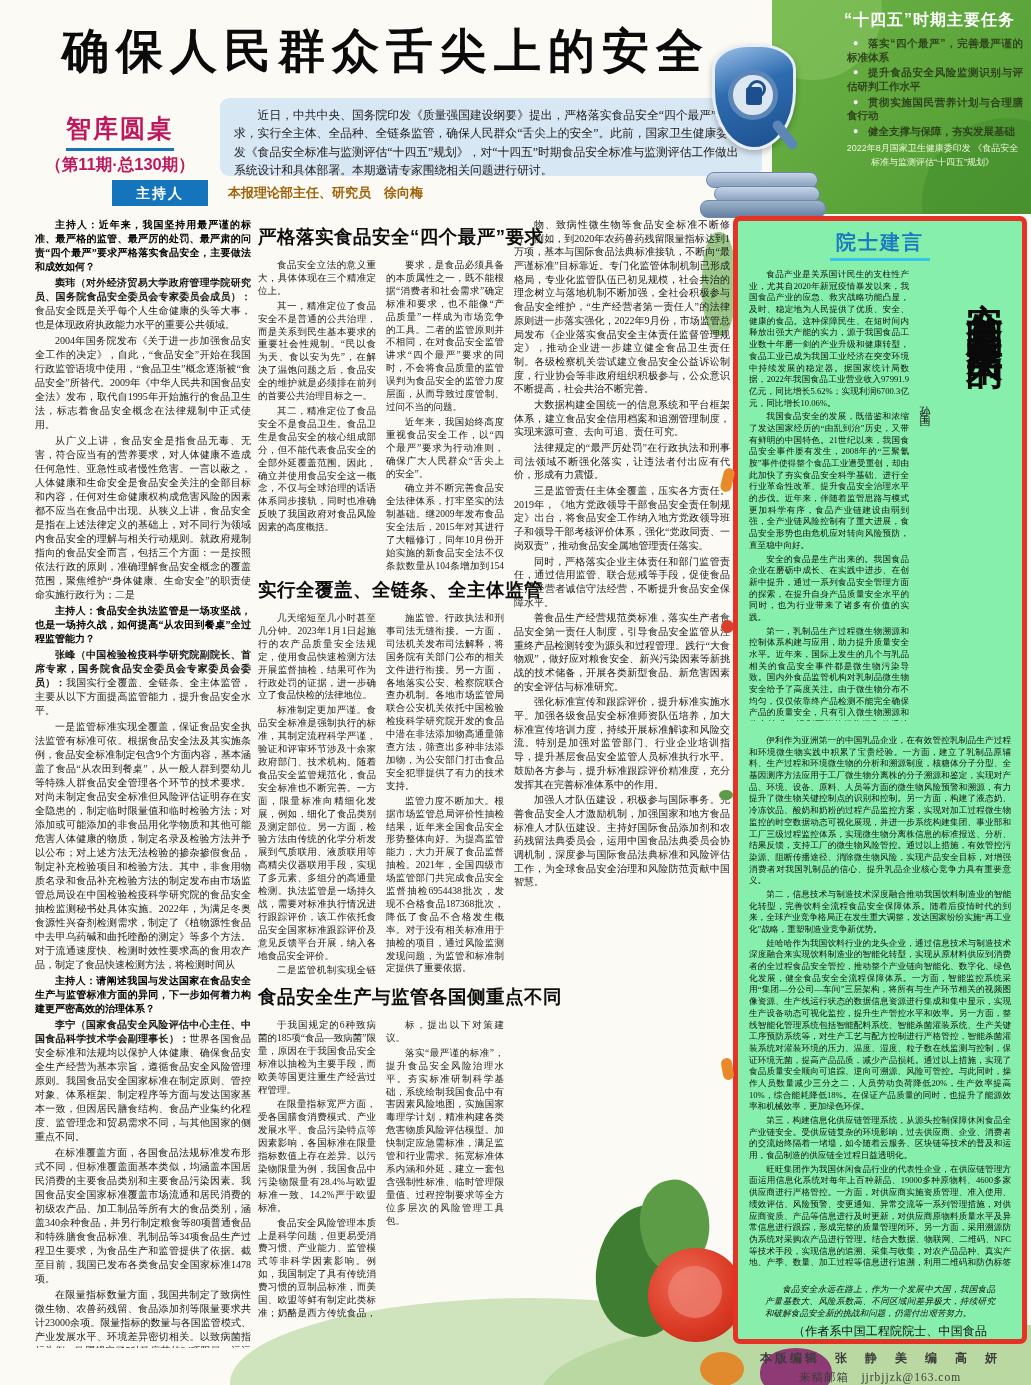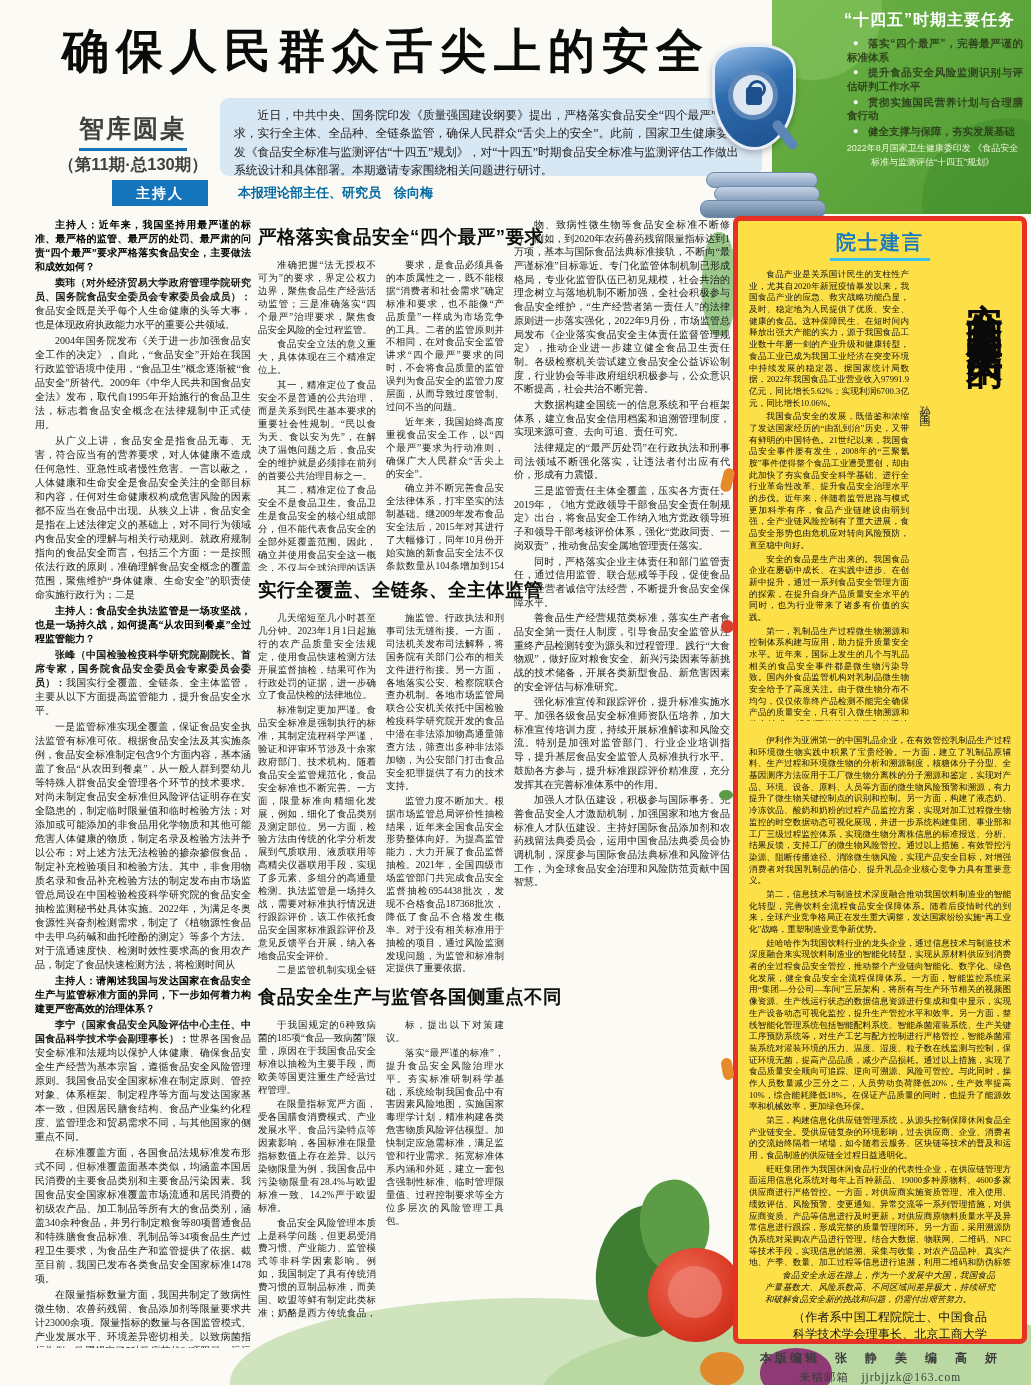--- a/index.html
+++ b/index.html
@@ -46,60 +46,60 @@
     background:linear-gradient(160deg,#9cc1e8,#2e6cb0 40%,#1d4f8c);
     border:3px solid #e7eef7; border-radius:42px 42px 50px 50px / 30px 30px 70px 70px; box-shadow:0 3px 6px rgba(0,0,0,.25); }
   .lens { position:absolute; left:30px; top:44px; width:50px; height:50px; background:#dde7f2; border:5px solid #5d86b8; border-radius:50%; z-index:2; }
   .lens:after { content:""; position:absolute; left:13px; top:12px; width:16px; height:18px; background:#1d4f8c; border-radius:3px; }
   .lens:before { content:""; position:absolute; left:15px; top:5px; width:12px; height:12px; border:3px solid #1d4f8c; border-radius:50%; }
   .handle { position:absolute; left:82px; top:92px; width:10px; height:34px; background:#5d86b8; border-radius:5px; transform:rotate(-38deg); z-index:2; }
 
   
   .main-headline { position:absolute; left:38px; top:20px; width:696px; text-align:center; z-index:1;
     font-weight:700; font-size:47px; letter-spacing:7px; color:#0b0b0b; }
-  .thinktank { position:absolute; left:53px; top:112px; width:160px; text-align:center; color:#404040; z-index:1; }
+  .thinktank { position:absolute; left:40px; top:112px; width:160px; text-align:center; color:#be185d; z-index:1; }
   .thinktank .t1 { font-weight:900; font-size:25px; letter-spacing:2px; border-bottom:3px solid #1474bc; padding-bottom:3px; display:inline-block; }
   .thinktank .t2 { font-weight:900; font-size:16.5px; margin-top:3px; }
   .intro-box { position:absolute; left:220px; top:98px; width:542px; height:78px; background:#d8e7f4; border-radius:9px;
     padding:8px 14px; font-size:11.8px; line-height:1.55; color:#1c1c1c; z-index:1; overflow:hidden; }
   .intro-box p { text-indent:2em; }
   .host-badge { position:absolute; left:112px; top:180px; width:96px; height:26px; background:#1474bc; color:#fff;
     font-weight:700; font-size:14px; text-align:center; line-height:26px; letter-spacing:2px; z-index:1; }
-  .host-name { position:absolute; left:238px; top:184px; font-size:13px; font-weight:700; color:#0369a1; z-index:1; }
+  .host-name { position:absolute; left:228px; top:184px; font-size:13px; font-weight:700; color:#a16207; z-index:1; }
 
   
   .txt p { text-indent:2em; text-align:justify; margin-bottom:2px; }
   .txt p.q { font-weight:700; color:#000; }
   .txt b { font-weight:700; }
 
   .left-col { position:absolute; left:35px; top:218px; width:216px; height:1130px; overflow:hidden;
     font-size:10px; line-height:1.4; color:#191919; z-index:1; }
 
   .middle { position:absolute; left:258px; top:218px; width:472px; height:1128px; display:flex; gap:9px; z-index:1; }
   .mid-left { width:247px; }
   .mid-colC { width:216px; height:1128px; overflow:hidden; font-size:10px; line-height:1.37; color:#191919; }
   .art-headline { text-align:center; font-weight:900; font-size:18.5px; letter-spacing:0.5px; color:#0d0d0d;
     white-space:nowrap; margin:6px 0 10px; }
   .art-cols { display:flex; gap:10px; overflow:hidden; }
   .art-cols .col { width:118px; overflow:hidden; font-size:9.5px; line-height:1.36; color:#191919; }
   .h1row { height:312px; } .h2row { height:366px; } .h3row { height:300px; }
 
   
   .feature { position:absolute; left:733px; top:216px; width:294px; height:1128px; z-index:2;
-    border:5px solid #e63224; border-radius:7px; background:#fde047; padding:8px 11px; overflow:hidden; }
+    border:5px solid #e63224; border-radius:7px; background:#86efac; padding:8px 11px; overflow:hidden; }
   .feature-badge { width:fit-content; margin:0 auto 8px; color:#1b7bc0; font-weight:900; font-size:20px; letter-spacing:2px;
     border-bottom:3px solid #35c3e8; padding:0 6px 2px; }
   .feature-top { display:flex; height:452px; overflow:hidden; }
   .feature-narrow { width:160px; font-size:8.6px; line-height:1.36; color:#111; overflow:hidden; }
   .vert-area { position:relative; flex:1; }
   .vtitle { position:absolute; right:2px; top:4px; height:446px; writing-mode:vertical-rl;
     font-weight:900; font-size:37px; letter-spacing:5px; color:#0a0a0a; }
   .vauthor { position:absolute; left:8px; top:128px; writing-mode:vertical-rl; font-size:11px; letter-spacing:5px; color:#222; }
   .feature-full { margin-top:14px; height:532px; overflow:hidden; font-size:8.6px; line-height:1.36; color:#111; }
-  .feature-close { margin:2px 16px 0; font-size:8.6px; line-height:1.4; color:#111; font-style:italic; }
+  .feature-close { margin:16px 16px 0; font-size:8.6px; line-height:1.4; color:#111; font-style:italic; }
   .feature-close p { text-indent:2em; text-align:justify; }
   .feature-attr { margin:4px 24px 0 44px; font-size:12px; line-height:1.4; color:#111; text-align:justify; }
 
   
   .credits { position:absolute; left:736px; top:1350px; width:288px; z-index:4; color:#3c3c3c; text-align:center; }
   .credits .l1 { font-size:12px; font-weight:700; letter-spacing:3px; }
   .credits .l2 { font-size:11.5px; margin-top:3px; letter-spacing:1px; }
 </style>
 </head>
 <body>
@@ -163,21 +163,20 @@
       <p class="a">在标准覆盖方面，各国食品法规标准发布形式不同，但标准覆盖面基本类似，均涵盖本国居民消费的主要食品类别和主要食品污染因素。我国食品安全国家标准覆盖市场流通和居民消费的初级农产品、加工制品等所有大的食品类别，涵盖340余种食品，并另行制定粮食等80项普通食品和特殊膳食食品标准、乳制品等34项食品生产过程卫生要求，为食品生产和监管提供了依据。截至目前，我国已发布各类食品安全国家标准1478项。</p>
       <p class="a">在限量指标数量方面，我国共制定了致病性微生物、农兽药残留、食品添加剂等限量要求共计23000余项。限量指标的数量与各国监管模式、产业发展水平、环境差异密切相关。以致病菌指标为例，欧盟规定了5种致病菌的34项限量，远远少</p>
     </div>
 
   <div class="middle">
     <div class="mid-left">
       <div>
         <div class="art-headline sans">严格落实食品安全“四个最严”要求</div>
         <div class="art-cols h1row">
           <div class="col txt">
-              <p>准确把握“法无授权不可为”的要求，界定公权力边界，聚焦食品生产经营活动监管；三是准确落实“四个最严”治理要求，聚焦食品安全风险的全过程监管。</p>
               <p>食品安全立法的意义重大，具体体现在三个精准定位上。</p>
               <p>其一，精准定位了食品安全不是普通的公共治理，而是关系到民生基本要求的重要社会性规制。“民以食为天、食以安为先”，在解决了温饱问题之后，食品安全的维护就是必须排在前列的首要公共治理目标之一。</p>
               <p>其二，精准定位了食品安全不是食品卫生。食品卫生是食品安全的核心组成部分，但不能代表食品安全的全部外延覆盖范围。因此，确立并使用食品安全这一概念，不仅与全球治理的话语体系同步接轨，同时也准确反映了我国政府对食品风险因素的高度概括。</p>
             </div>
           <div class="col txt">
               <p>要求，是食品必须具备的本质属性之一，既不能根据“消费者和社会需求”确定标准和要求，也不能像“产品质量”一样成为市场竞争的工具。二者的监管原则并不相同，在对食品安全监管讲求“四个最严”要求的同时，不会将食品质量的监管误判为食品安全的监管力度层面，从而导致过度管制、过问不当的问题。</p>
               <p>近年来，我国始终高度重视食品安全工作，以“四个最严”要求为行动准则，确保广大人民群众“舌尖上的安全”。</p>
               <p>确立并不断完善食品安全法律体系，打牢坚实的法制基础。继2009年发布食品安全法后，2015年对其进行了大幅修订，同年10月份开始实施的新食品安全法不仅条款数量从104条增加到154条，而且在风险监测评估、生产监管、法律责任等方面提出更严的要求，被称为“史上最严格的法律”。</p>
             </div>
         </div>

